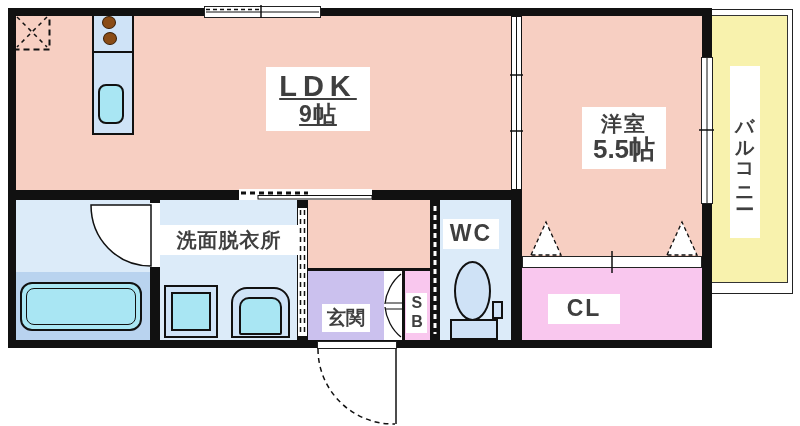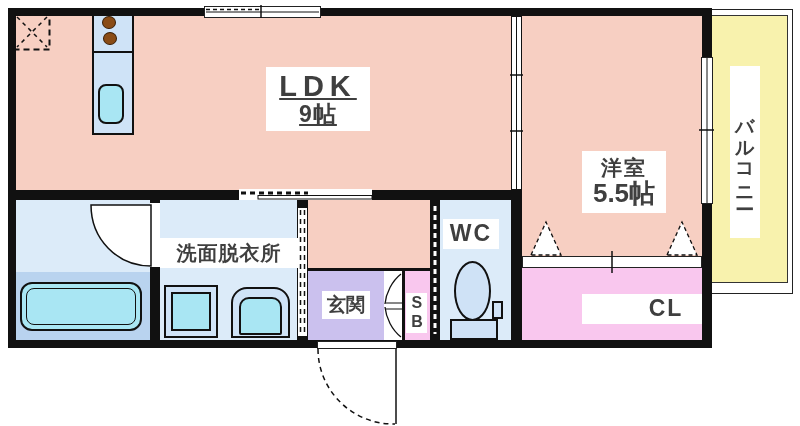--- a/index.html
+++ b/index.html
@@ -147,36 +147,36 @@
 
     <path d="M531,255 L546,222 L561,255 Z" class="s-fillwhite" stroke-width="1.3" stroke-dasharray="4 3"></path>
     <path d="M667,255 L682,222 L697,255 Z" class="s-fillwhite" stroke-width="1.3" stroke-dasharray="4 3"></path>
     <line x1="612" y1="251" x2="612" y2="273" class="s-out" stroke-width="1.5"></line>
   </svg>
 
   <div class="lbl lbl-ldk" style="left:266px;top:67px;width:104px;height:64px;text-decoration:underline;">
     <span>LDK</span>
     <span class="size">9帖</span>
   </div>
-  <div class="lbl lbl-yo" style="left:582px;top:107px;width:84px;height:62px;margin-top:44px;">
+  <div class="lbl lbl-yo" style="left:582px;top:107px;width:84px;height:62px;">
     <span>洋室</span>
     <span class="size">5.5帖</span>
   </div>
   <div class="lbl lbl-balcony" style="left:730px;top:66px;width:30px;height:172px;">
     <span class="v-text">バルコニー</span>
   </div>
-  <div class="lbl lbl-sm" style="left:160px;top:238px;width:138px;height:30px;align-items:center;">
+  <div class="lbl lbl-sm" style="left:160px;top:225px;width:138px;height:30px;align-items:center;">
     <span>洗面脱衣所</span>
   </div>
-  <div class="lbl lbl-genkan" style="left:322px;top:291px;width:48px;height:28px;align-items:center;">
+  <div class="lbl lbl-genkan" style="left:322px;top:304px;width:48px;height:28px;align-items:center;">
     <span>玄関</span>
   </div>
   <div class="lbl lbl-sb" style="left:406px;top:293px;width:21px;height:40px;">
     <span class="v-text">SB</span>
   </div>
   <div class="lbl lbl-big" style="left:443px;top:219px;width:56px;height:30px;">
     <span>WC</span>
   </div>
-  <div class="lbl lbl-big" style="left:582px;top:294px;width:72px;height:30px;padding-left:48px;">
+  <div class="lbl lbl-big" style="left:548px;top:294px;width:72px;height:30px;">
     <span>CL</span>
   </div>
 
 </div>
 
 </body></html>

